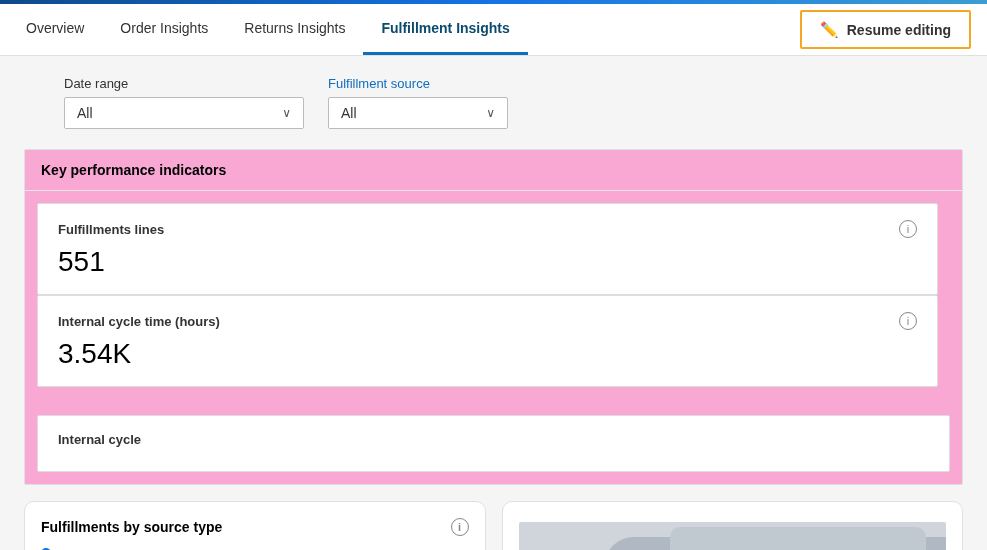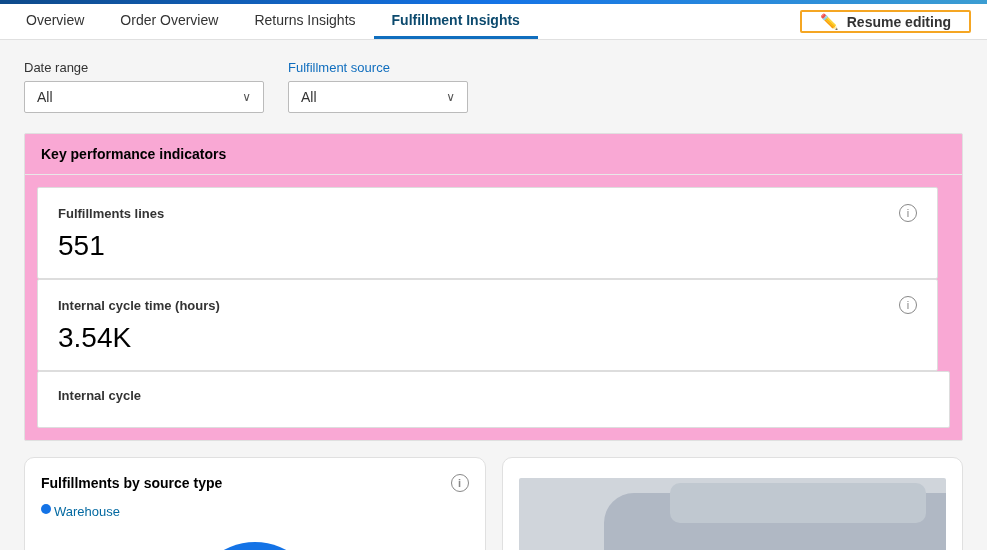--- a/index.html
+++ b/index.html
@@ -10,21 +10,21 @@
       min-height: 550px;
       overflow: hidden;
     }
 
     
     .top-bar {
       background: #ffffff;
       border-bottom: 1px solid #e0e0e0;
       display: flex;
       align-items: stretch;
-      height: 36px;
+      height: 52px;
       padding: 0 8px;
     }
     .nav-tab {
       display: flex;
       align-items: center;
       padding: 0 18px;
       font-size: 14px;
       color: #333;
       cursor: pointer;
       border-bottom: 3px solid transparent;
@@ -56,20 +56,21 @@
       background: #f5f5f5;
       padding: 20px 24px;
     }
 
     
     .filters-row {
       display: flex;
       gap: 24px;
       margin-bottom: 20px;
       align-items: center;
+      margin-left: 40px;
     }
     .filter-group {
       display: flex;
       flex-direction: column;
       gap: 6px;
     }
     .filter-label {
       font-size: 13px;
       color: #333;
     }
@@ -157,20 +158,21 @@
       font-weight: 300;
       color: #000;
     }
     .kpi-card-partial {
       background: #fff;
       border: 1px solid #ddd;
       border-radius: 2px;
       padding: 16px 20px;
       flex: 0 0 auto;
       min-width: 140px;
+      margin-top: 28px;
     }
 
     
     .bottom-row {
       display: flex;
       gap: 16px;
     }
     .bottom-card {
       background: #fff;
       border: 1px solid #e0e0e0;
@@ -254,21 +256,21 @@
       width: 100%;
     }
   </style>
 </head>
 <body>
 
 <div class="top-accent"></div>
 
 <div class="top-bar">
   <div class="nav-tab">Overview</div>
-  <div class="nav-tab">Order Overview</div>
+  <div class="nav-tab">Order Insights</div>
   <div class="nav-tab">Returns Insights</div>
   <div class="nav-tab active">Fulfillment Insights</div>
 
   <div class="resume-editing-btn">
     <span style="font-size:15px;">✏️</span>
     <span>Resume editing</span>
   </div>
 </div>
 
 <div class="main-content">

